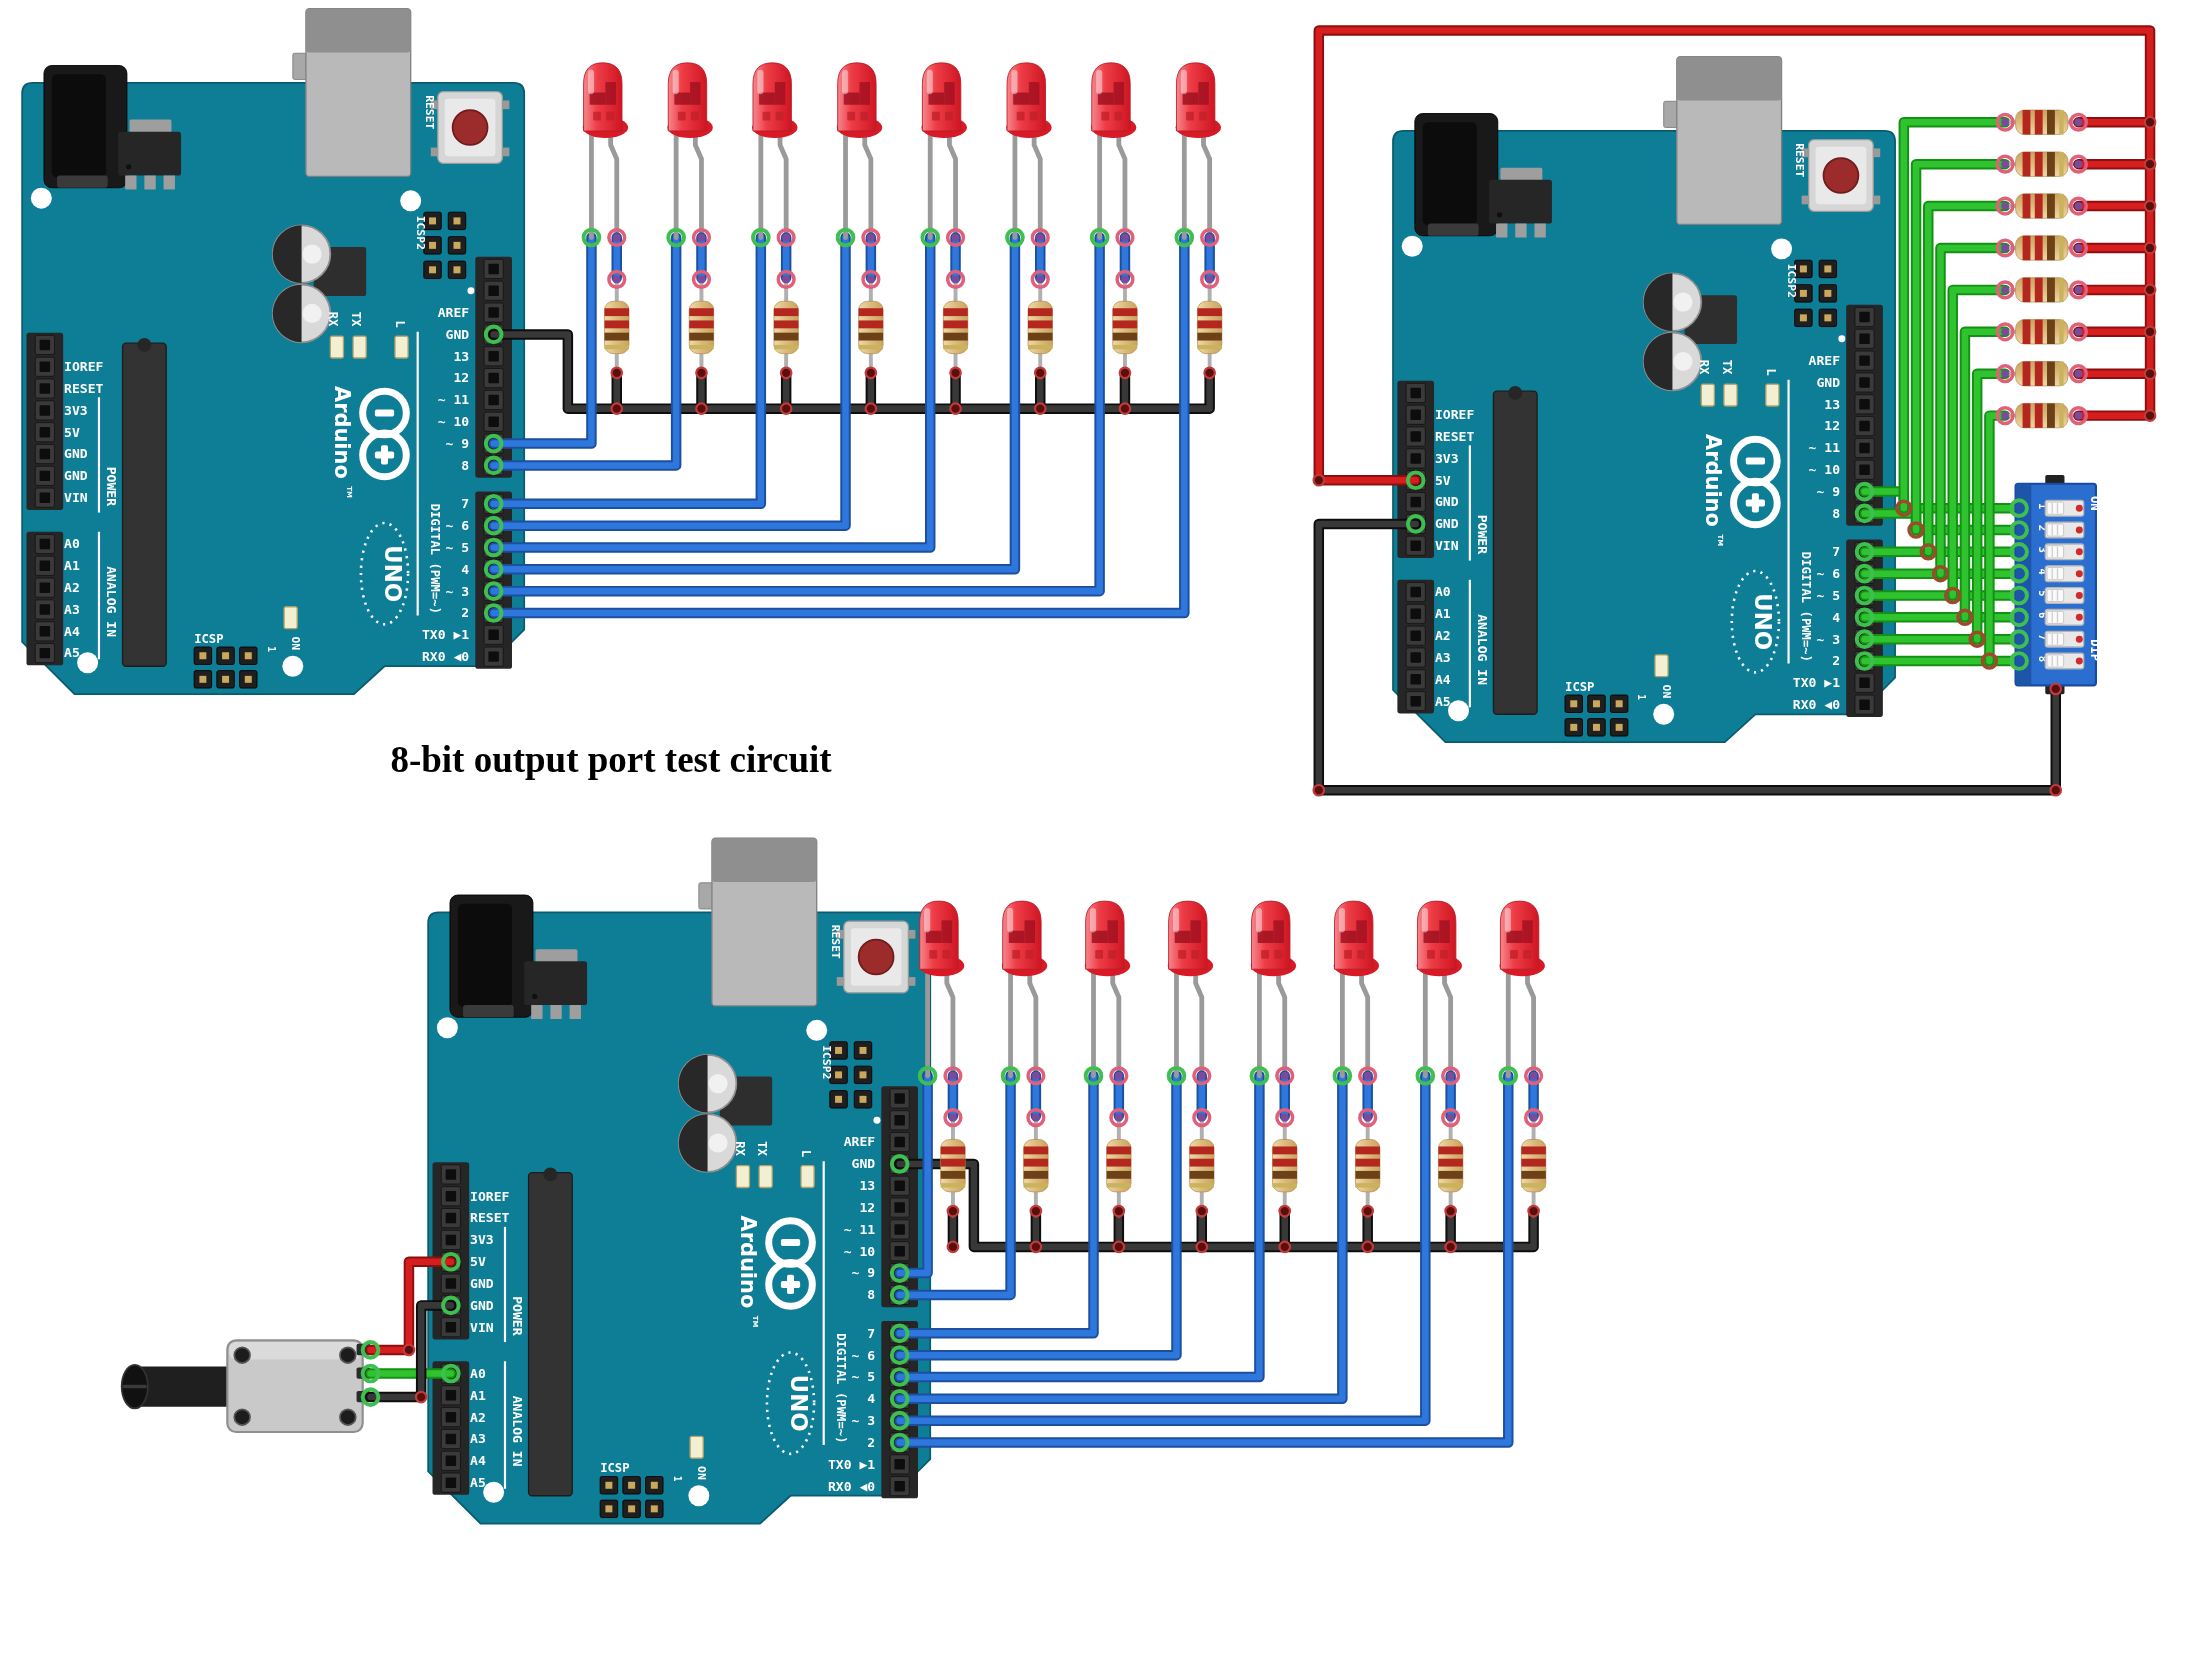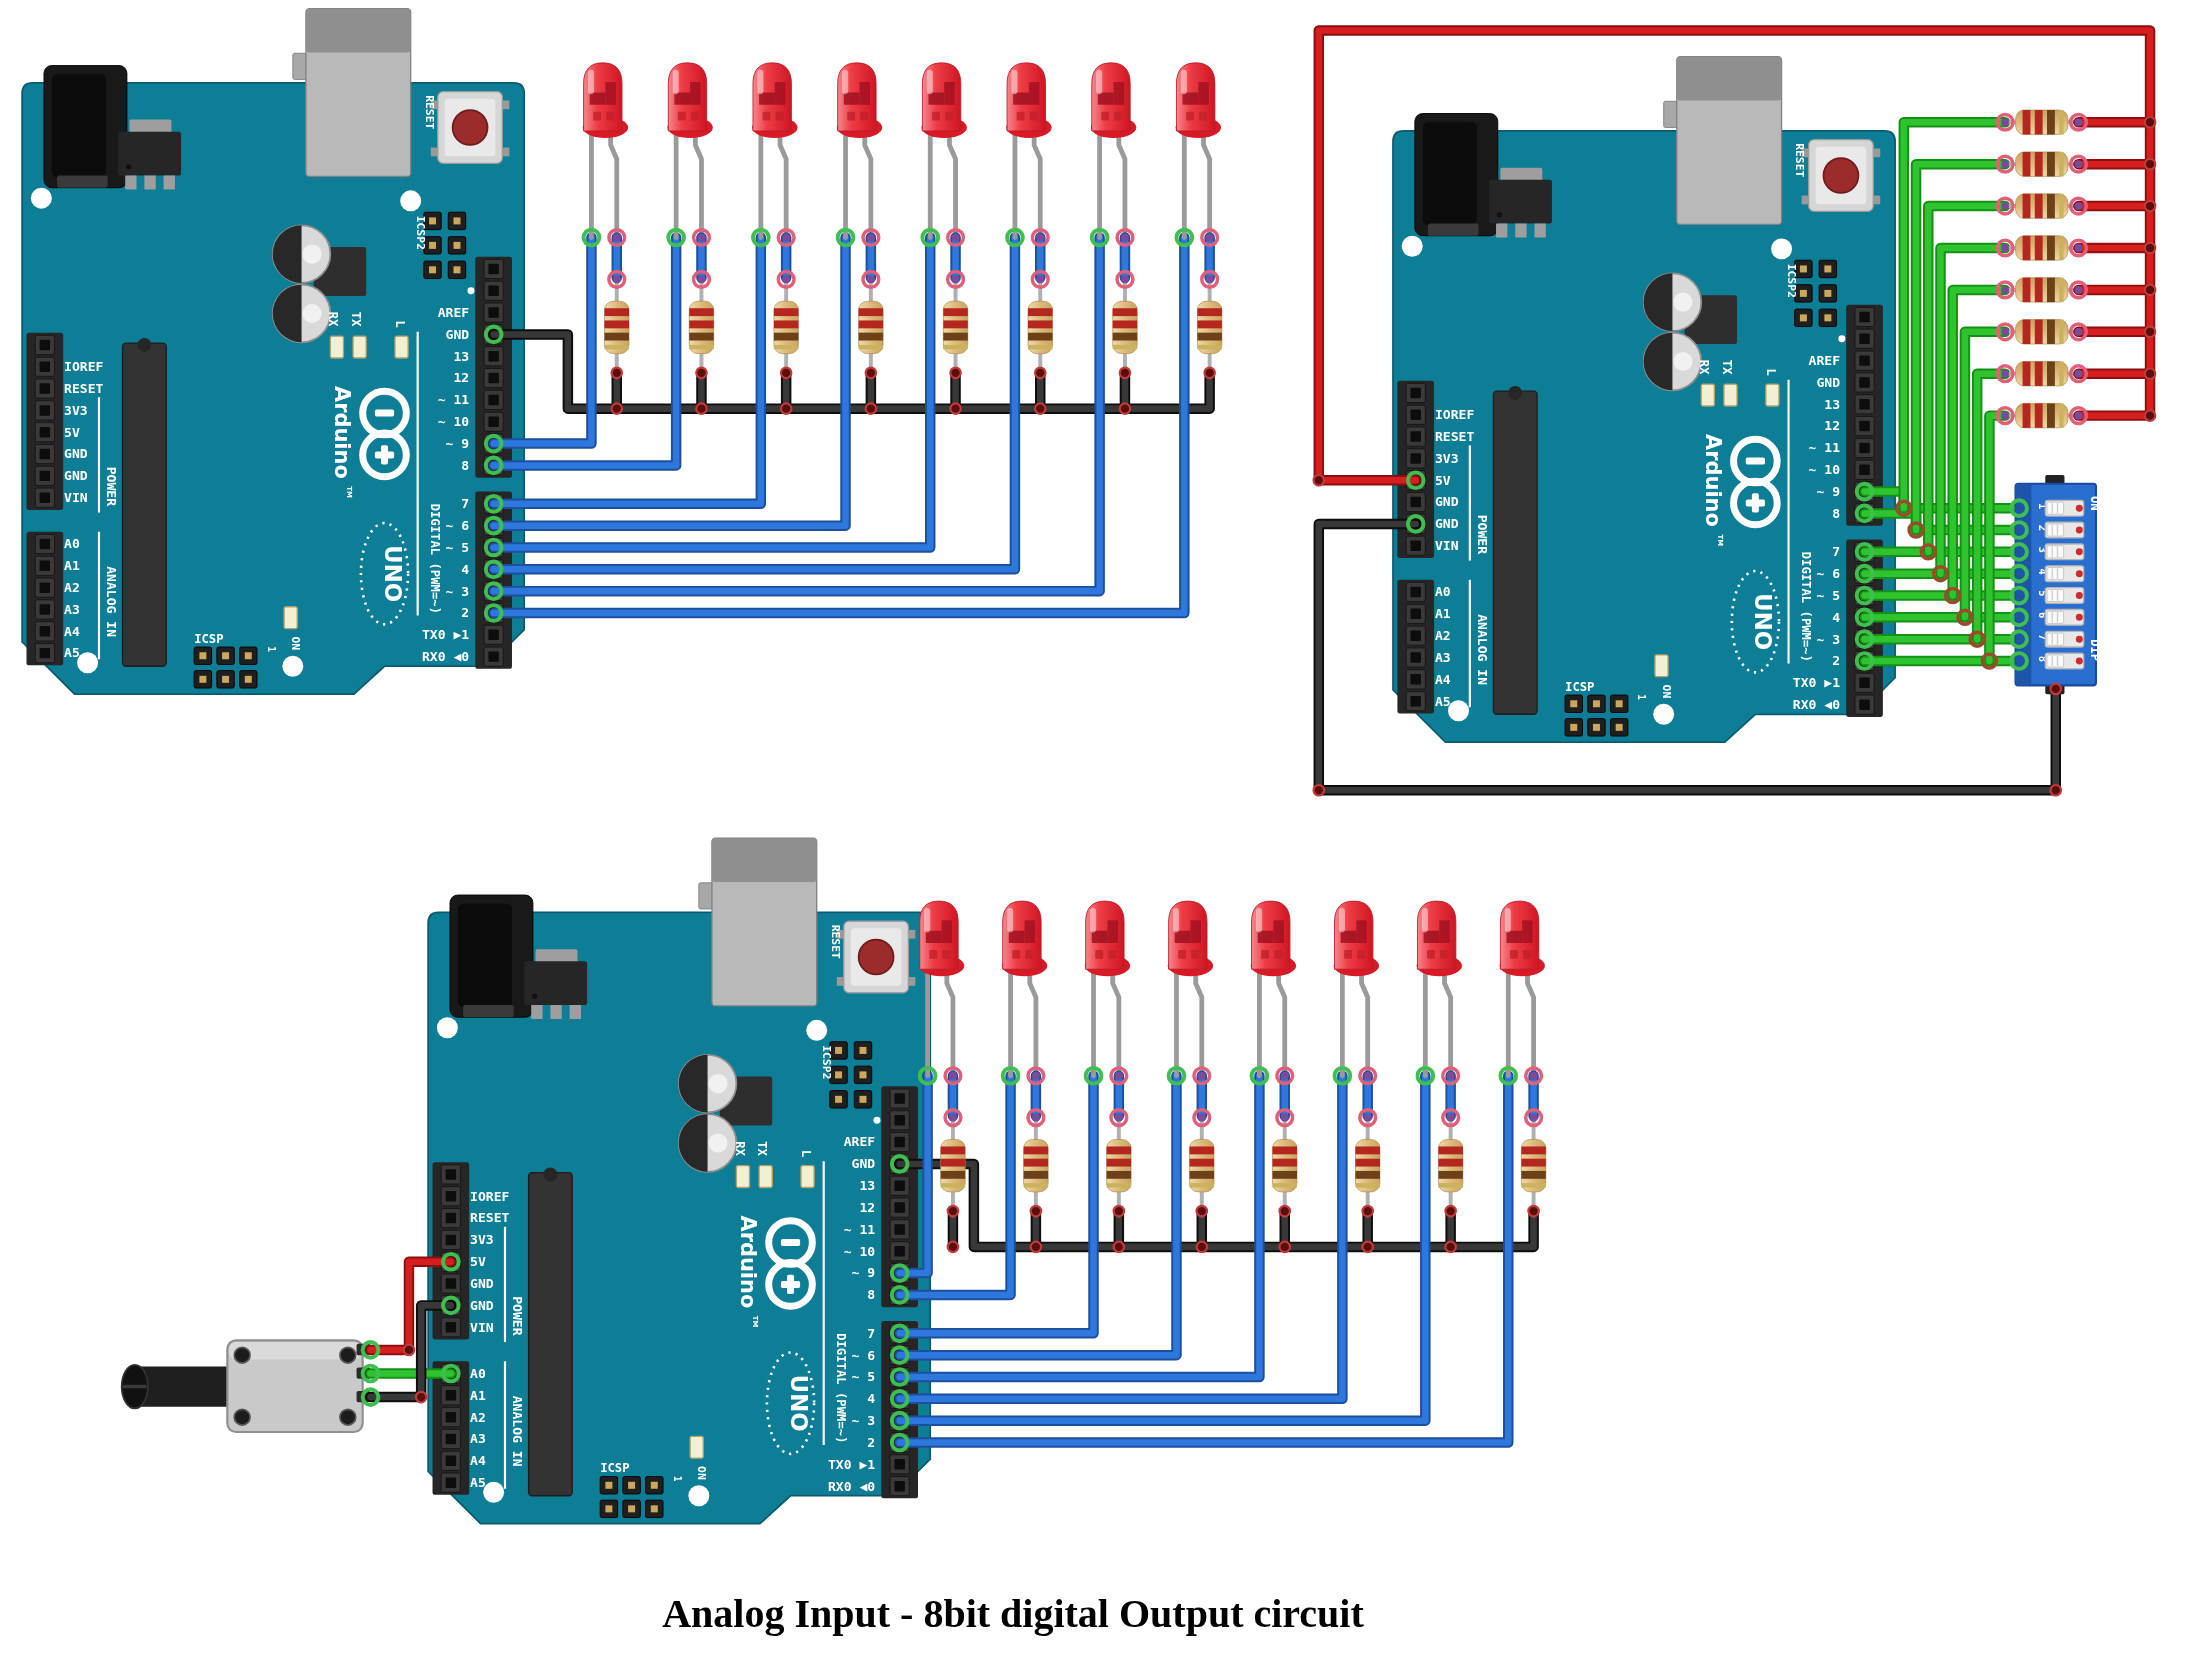--- a/index.html
+++ b/index.html
@@ -1628,15 +1628,15 @@
         <circle cx="424" cy="1546" r="9" fill="none" stroke="#3fbf4f" stroke-width="4.5"></circle>
         <circle cx="424" cy="1573" r="9" fill="none" stroke="#3fbf4f" stroke-width="4.5"></circle>
         <circle cx="424" cy="1600" r="9" fill="none" stroke="#3fbf4f" stroke-width="4.5"></circle>
         <circle cx="516" cy="1445" r="9" fill="none" stroke="#3fbf4f" stroke-width="4.5"></circle>
         <circle cx="516" cy="1495" r="9" fill="none" stroke="#3fbf4f" stroke-width="4.5"></circle>
         <circle cx="516" cy="1573" r="9" fill="none" stroke="#3fbf4f" stroke-width="4.5"></circle>
         <circle cx="468" cy="1546" r="6" fill="#5a0e0e" stroke="#c23b3b" stroke-width="2.5"></circle>
         <circle cx="482" cy="1600" r="6" fill="#5a0e0e" stroke="#c23b3b" stroke-width="2.5"></circle>
       </g>
     </svg>
-  <div class="caption" id="cap3">Analog Input - 8bit digital Output circuit</div>
+  <div class="caption" id="cap1">8-bit output port test circuit</div>
 </div>
 
 
 </body></html>

